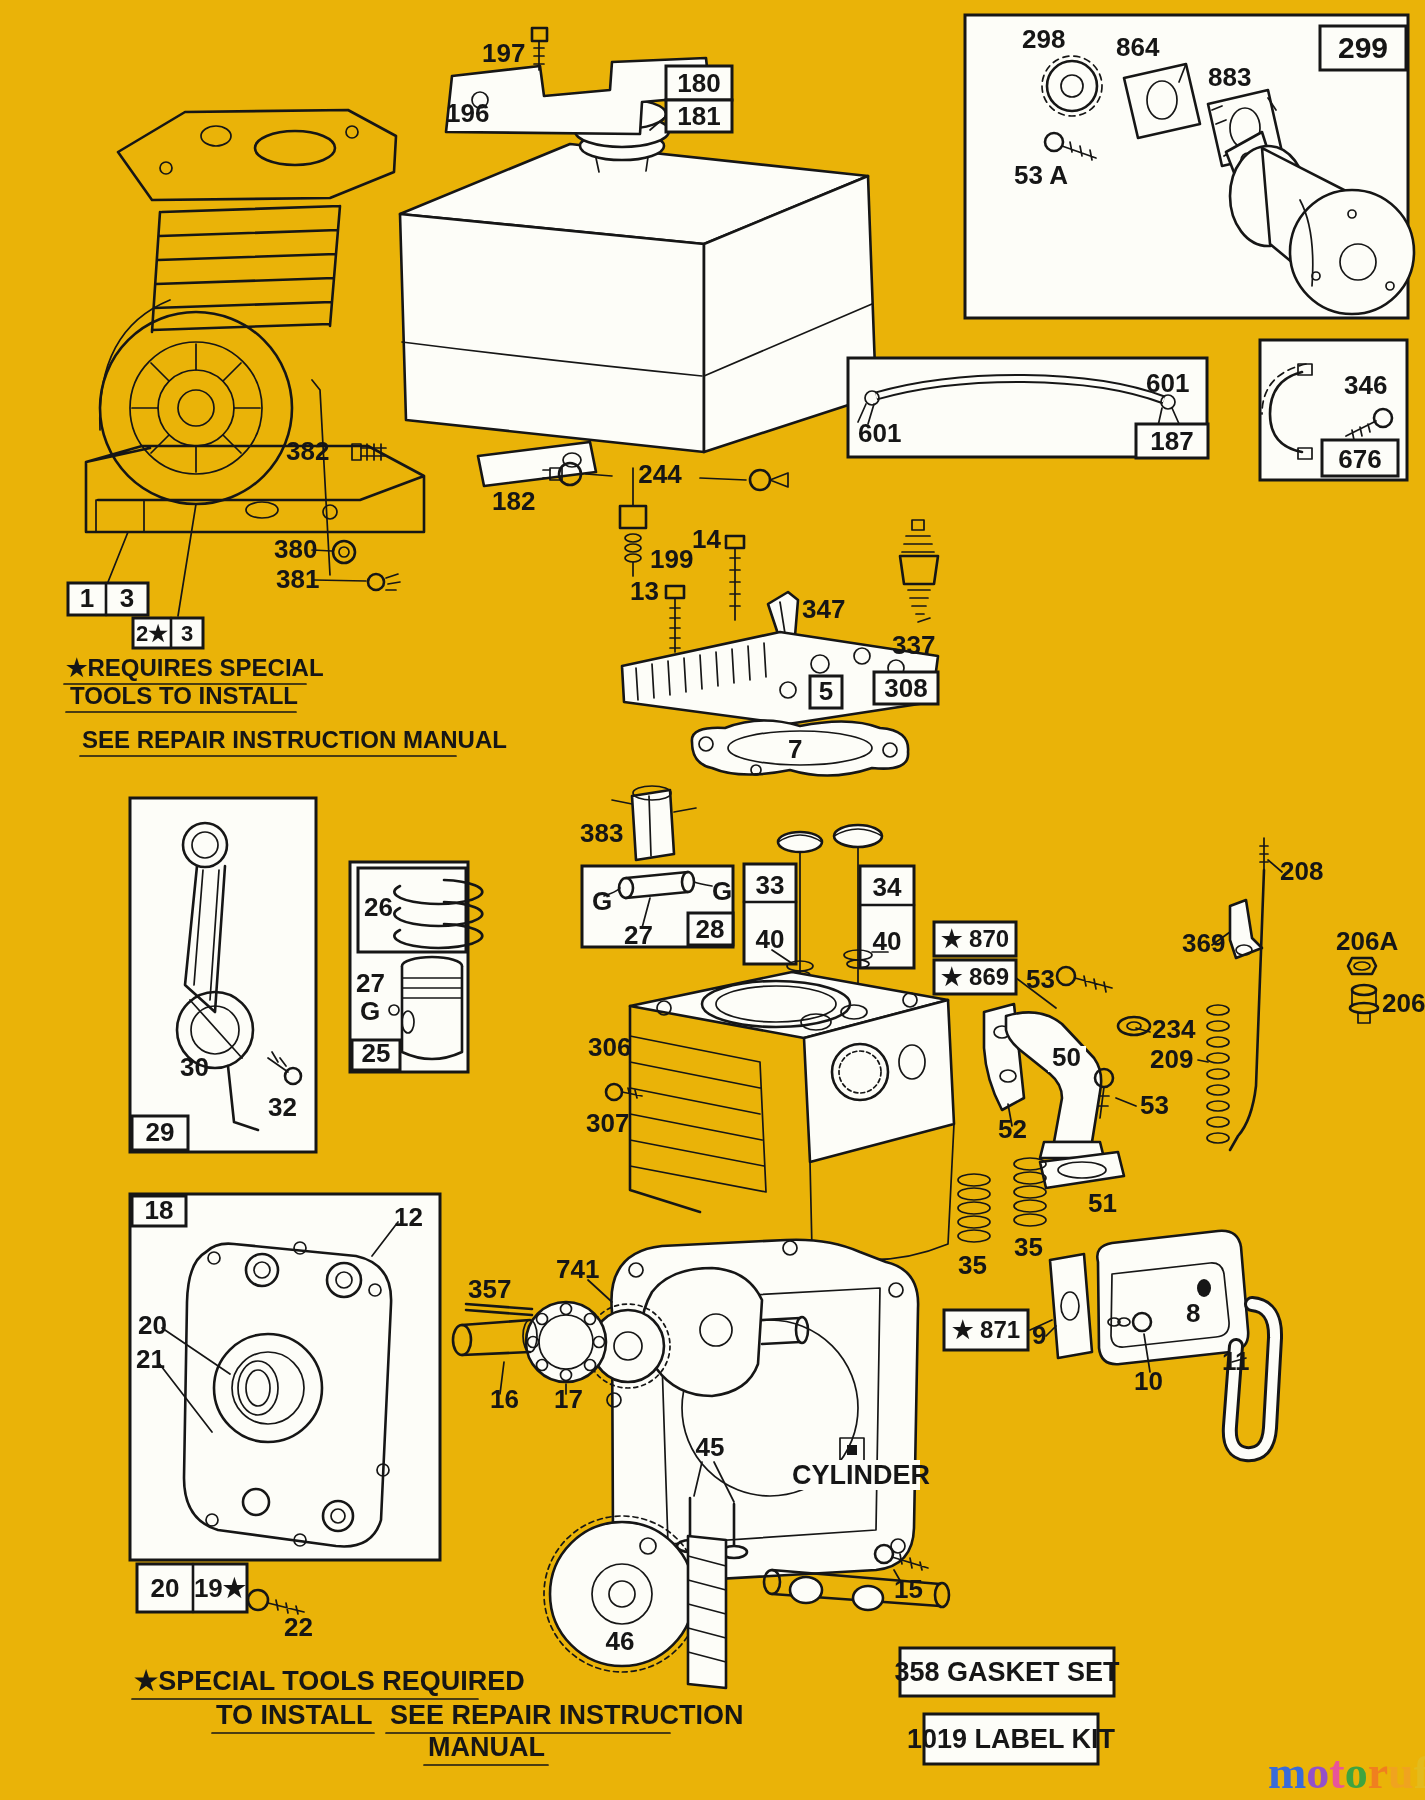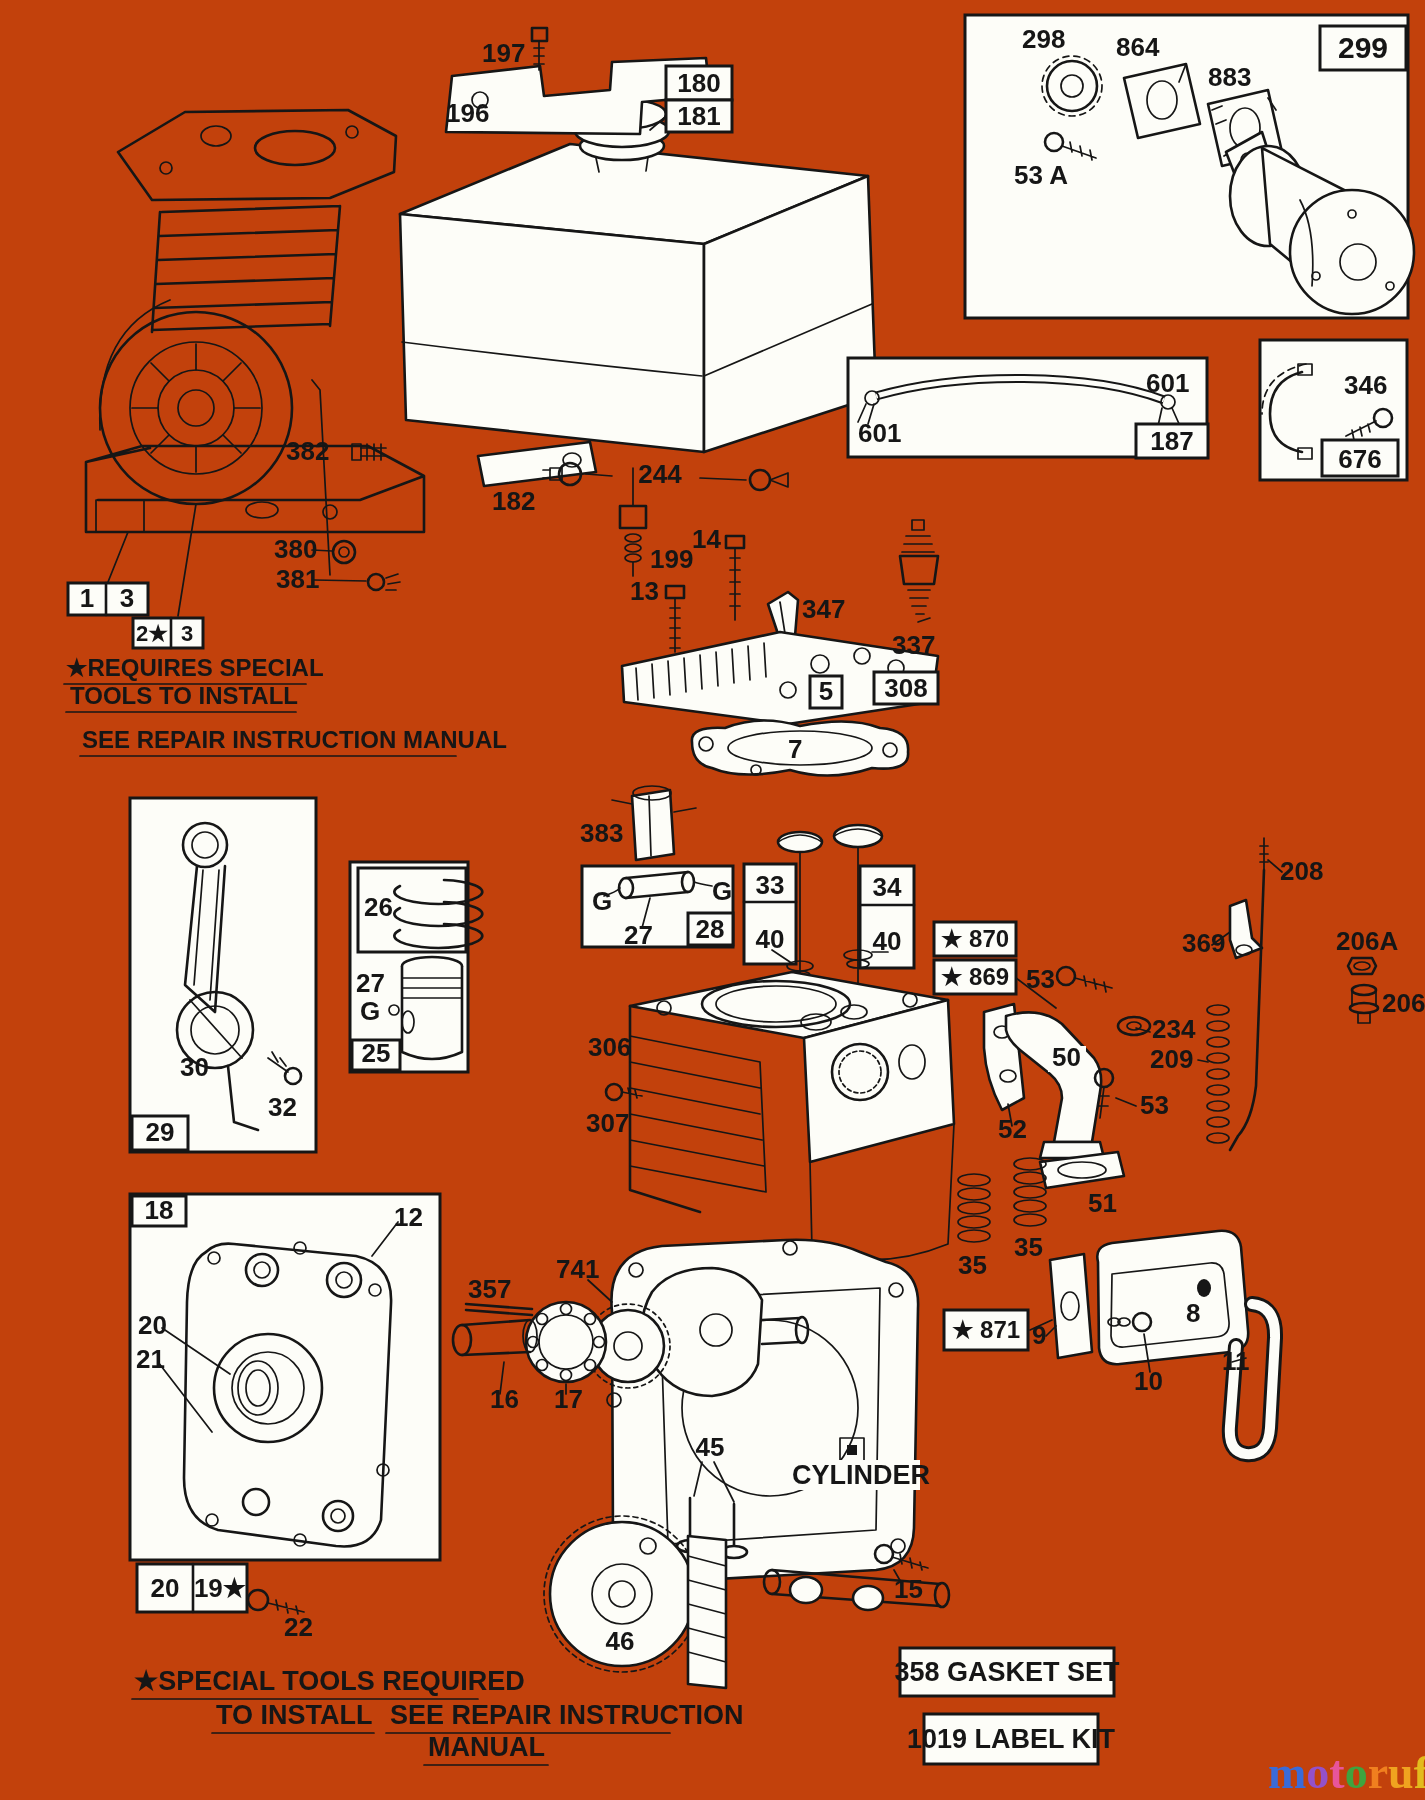--- a/index.html
+++ b/index.html
@@ -1,16 +1,16 @@
 <!DOCTYPE html>
 <html><head>
 <meta charset="utf-8">
 <style>
   html,body{margin:0;padding:0;background:#fdfdf8;}
-  #stage{width:1425px;height:1800px;position:relative;background:#c2410c;}
+  #stage{width:1425px;height:1800px;position:relative;background:#eab308;}
   svg{display:block;}
   .ln{fill:none;stroke:#161616;stroke-width:2.6;stroke-linecap:round;stroke-linejoin:round;}
   .ln2{fill:none;stroke:#161616;stroke-width:1.7;stroke-linecap:round;stroke-linejoin:round;}
   .fw{fill:#fdfdf8;stroke:#161616;stroke-width:2.6;stroke-linejoin:round;}
   .bx{fill:#fdfdf8;stroke:#161616;stroke-width:3;}
   .blk{fill:#161616;stroke:none;}
   .wash{fill:#fdfdf8;stroke:none;}
   text{font-family:"Liberation Sans",sans-serif;font-weight:700;fill:#161616;}
   .f30{font-size:30px}.f27{font-size:27px}.f26{font-size:26px}.f24{font-size:24px}.f22{font-size:22px}
   .mid{text-anchor:middle}

